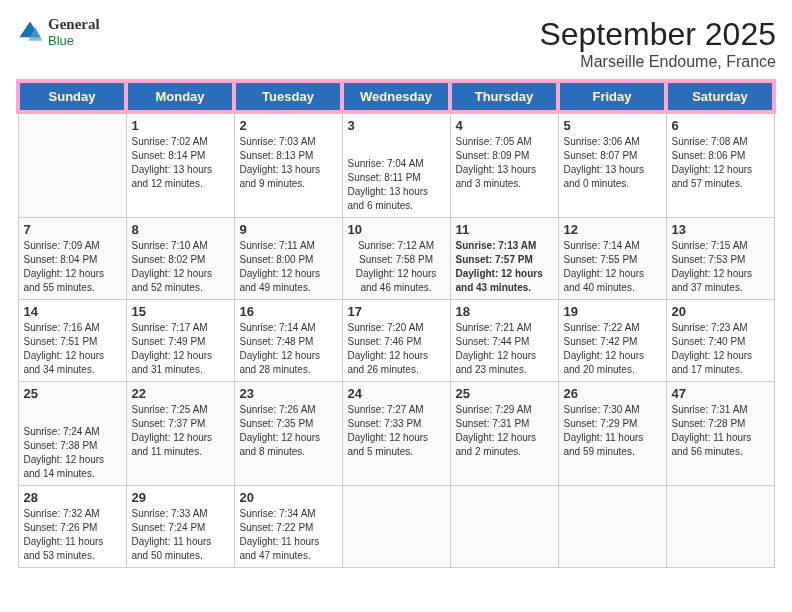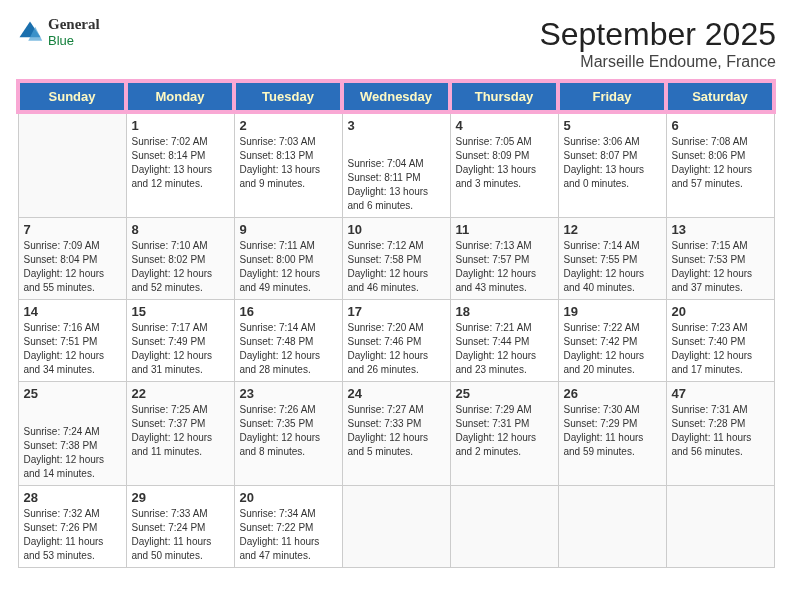--- a/index.html
+++ b/index.html
@@ -171,28 +171,28 @@
         </td>
         <td>
           <div class="day-number">9</div>
           <div class="day-info" style="white-space: pre-line;">Sunrise: 7:11 AM
 Sunset: 8:00 PM
 Daylight: 12 hours
 and 49 minutes.</div>
         </td>
         <td>
           <div class="day-number">10</div>
-          <div class="day-info" style="white-space: pre-line;">Sunrise: 7:12 AM
+          <div class="day-info" style="white-space: pre-line; text-align: center;">Sunrise: 7:12 AM
 Sunset: 7:58 PM
 Daylight: 12 hours
 and 46 minutes.</div>
         </td>
         <td>
           <div class="day-number">11</div>
-          <div class="day-info" style="white-space: pre-line;">Sunrise: 7:13 AM
+          <div class="day-info" style="white-space: pre-line; font-weight: bold;">Sunrise: 7:13 AM
 Sunset: 7:57 PM
 Daylight: 12 hours
 and 43 minutes.</div>
         </td>
         <td>
           <div class="day-number">12</div>
           <div class="day-info" style="white-space: pre-line;">Sunrise: 7:14 AM
 Sunset: 7:55 PM
 Daylight: 12 hours
 and 40 minutes.</div>

